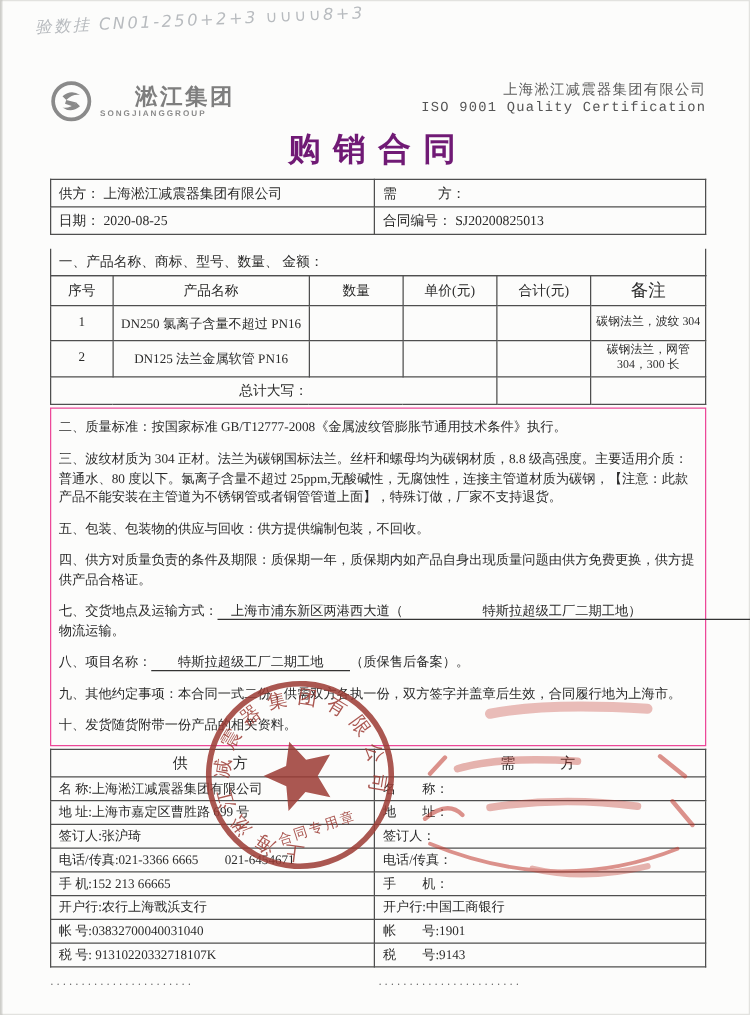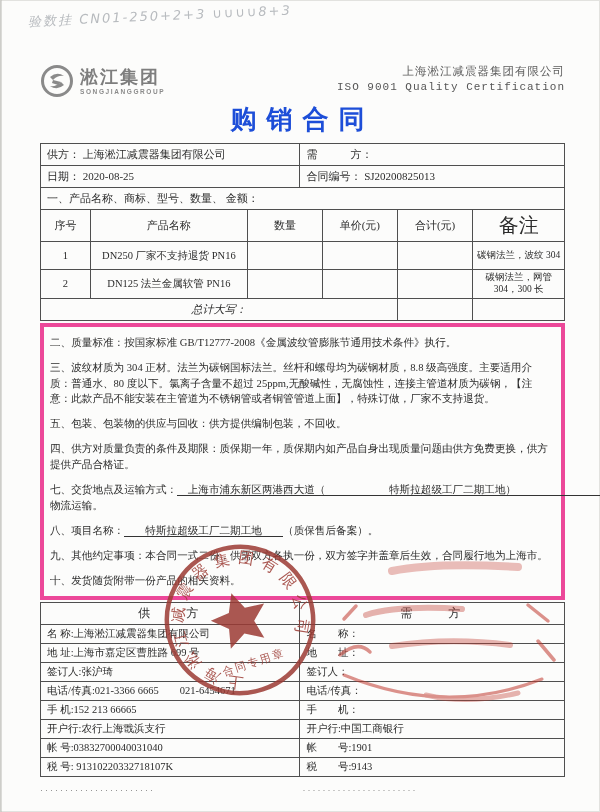--- a/index.html
+++ b/index.html
@@ -12,46 +12,46 @@
   .content{position:absolute;left:40px;top:0;width:525px;}
   
   .handwriting{
     position:absolute;left:28px;top:6px;width:320px;color:#a7abb0;
     font-style:italic;font-size:13px;letter-spacing:2px;transform:rotate(-2.5deg);
     font-family:"DejaVu Sans","Liberation Sans",sans-serif;opacity:.8;
   }
   
   .header{display:flex;justify-content:space-between;align-items:flex-start;padding-top:64px;}
   .logo-block{display:flex;align-items:center;gap:6px;}
-  .logo-text .cn{font-size:18px;font-weight:bold;color:#7e7e7e;letter-spacing:2px;line-height:1;}
+  .logo-text .cn{font-size:18px;font-weight:bold;color:#7e7e7e;letter-spacing:2px;line-height:1;margin-left:28px;}
   .logo-text .en{font-size:6.5px;color:#8a8a8a;letter-spacing:1.6px;font-family:"Liberation Sans",sans-serif;font-weight:bold;margin-top:2px;}
   .co-block{text-align:right;color:#5d5d5d;}
   .co-block .cn{font-size:11.5px;letter-spacing:1px;}
   .co-block .iso{font-size:11px;font-family:Liberation Mono, monospace;letter-spacing:1px;margin-top:2px;color:#555;}
-  .doc-title{text-align:center;font-size:26px;font-weight:bold;letter-spacing:10px;margin:4px 0 6px 0;color:#1d4ed8;}
+  .doc-title{text-align:center;font-size:26px;font-weight:bold;letter-spacing:10px;margin:4px 0 6px 0;color:#701a75;}
   
   table{border-collapse:collapse;width:100%;}
   td,th{border:1px solid #4f4f4f;font-weight:normal;}
   
   .info-table td{font-size:11px;padding:3px 6px;height:15px;}
   .info-table .l{width:49.5%;}
   
-  .sec1{border:1px solid #4f4f4f;border-top:none;font-size:11px;padding:3px 6px;}
+  .sec1{border:1px solid #4f4f4f;border-top:none;font-size:11px;padding:3px 6px;margin-top:11px;}
   
   .prod-table{margin-top:-1px;}
   .prod-table td{font-size:10.5px;text-align:center;padding:2px 3px;}
   .prod-table .hdr td{height:19px;font-size:11px;}
-  .prod-table .hdr .note-h{font-size:20px;}
+  .prod-table .hdr .note-h{font-size:14px;}
   .col-no{width:9.5%;} .col-name{width:30%;} .col-qty{width:14.3%;}
   .col-price{width:14.3%;} .col-sum{width:14.4%;} .col-note{width:17.5%;}
   .prod-table .r td{height:23px;}
   .prod-table .note-cell{font-size:9.5px;line-height:1.25;}
-  .prod-table .total td{height:17px;font-size:11px;font-style:italic;}
-  
-  .clauses{border:4px solid #ec4899;margin-top:2px;padding:8px 8px 6px 6px;font-size:10.6px;line-height:1.5;}
+  .prod-table .total td{height:17px;font-size:11px;}
+  
+  .clauses{border:1px solid #ec4899;margin-top:2px;padding:8px 8px 6px 6px;font-size:10.6px;line-height:1.5;}
   .clauses p{margin:0 0 9px 0;}
   .clauses p:last-child{margin-bottom:2px;}
   .ul{border-bottom:1px solid #333;white-space:pre-wrap;}
   
   .contact-table{margin-top:2px;}
   .contact-table td{font-size:10.5px;padding:2px 6px;height:14px;}
   .contact-table .hd{text-align:center;font-size:12px;height:14px;letter-spacing:4px;}
   
   .cert-line{display:flex;align-items:center;margin-top:8px;font-size:9px;color:#444;}
   .cert-line .dots{flex:1;overflow:hidden;white-space:nowrap;letter-spacing:2px;color:#666;}
@@ -111,21 +111,21 @@
           <tr class="hdr">
         <td class="col-no">序号</td>
         <td class="col-name">产品名称</td>
         <td class="col-qty">数量</td>
         <td class="col-price">单价(元)</td>
         <td class="col-sum">合计(元)</td>
         <td class="col-note note-h">备注</td>
       </tr>
       <tr class="r">
         <td>1</td>
-        <td>DN250 厂家不支持退货  PN16</td>
+        <td>DN250 氯离子含量不超过  PN16</td>
         <td></td>
         <td></td>
         <td></td>
         <td class="note-cell">碳钢法兰，波纹 304</td>
       </tr>
       <tr class="r">
         <td>2</td>
         <td>DN125 法兰金属软管  PN16</td>
         <td></td>
         <td></td>

